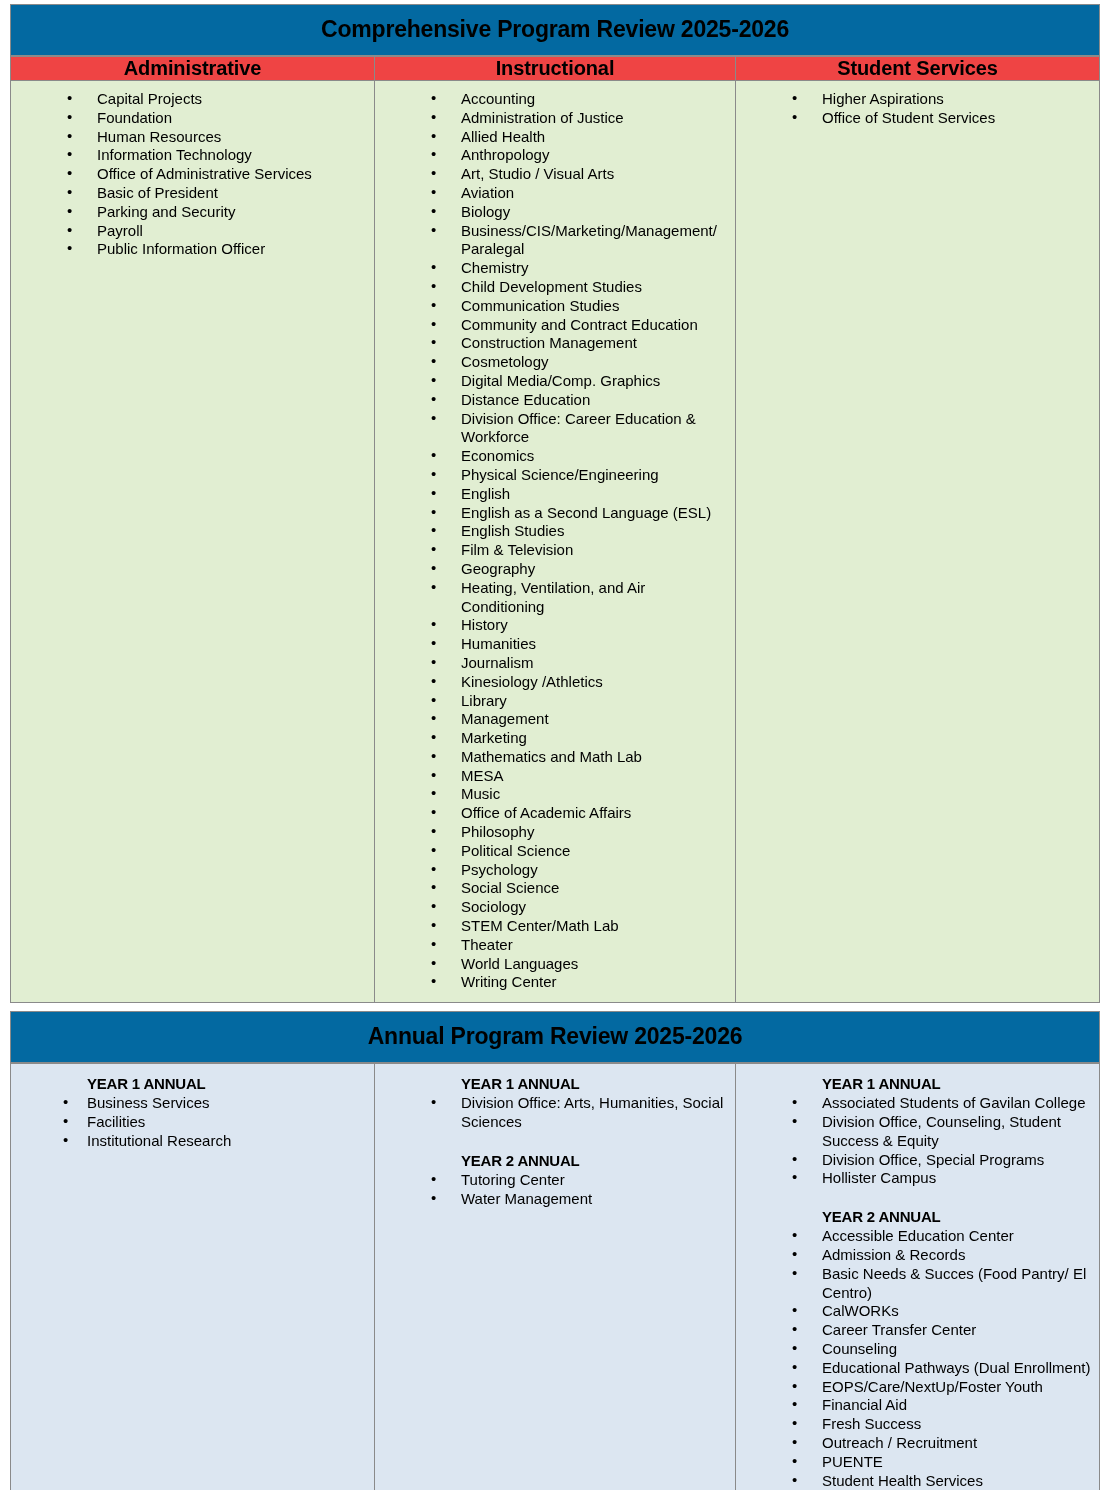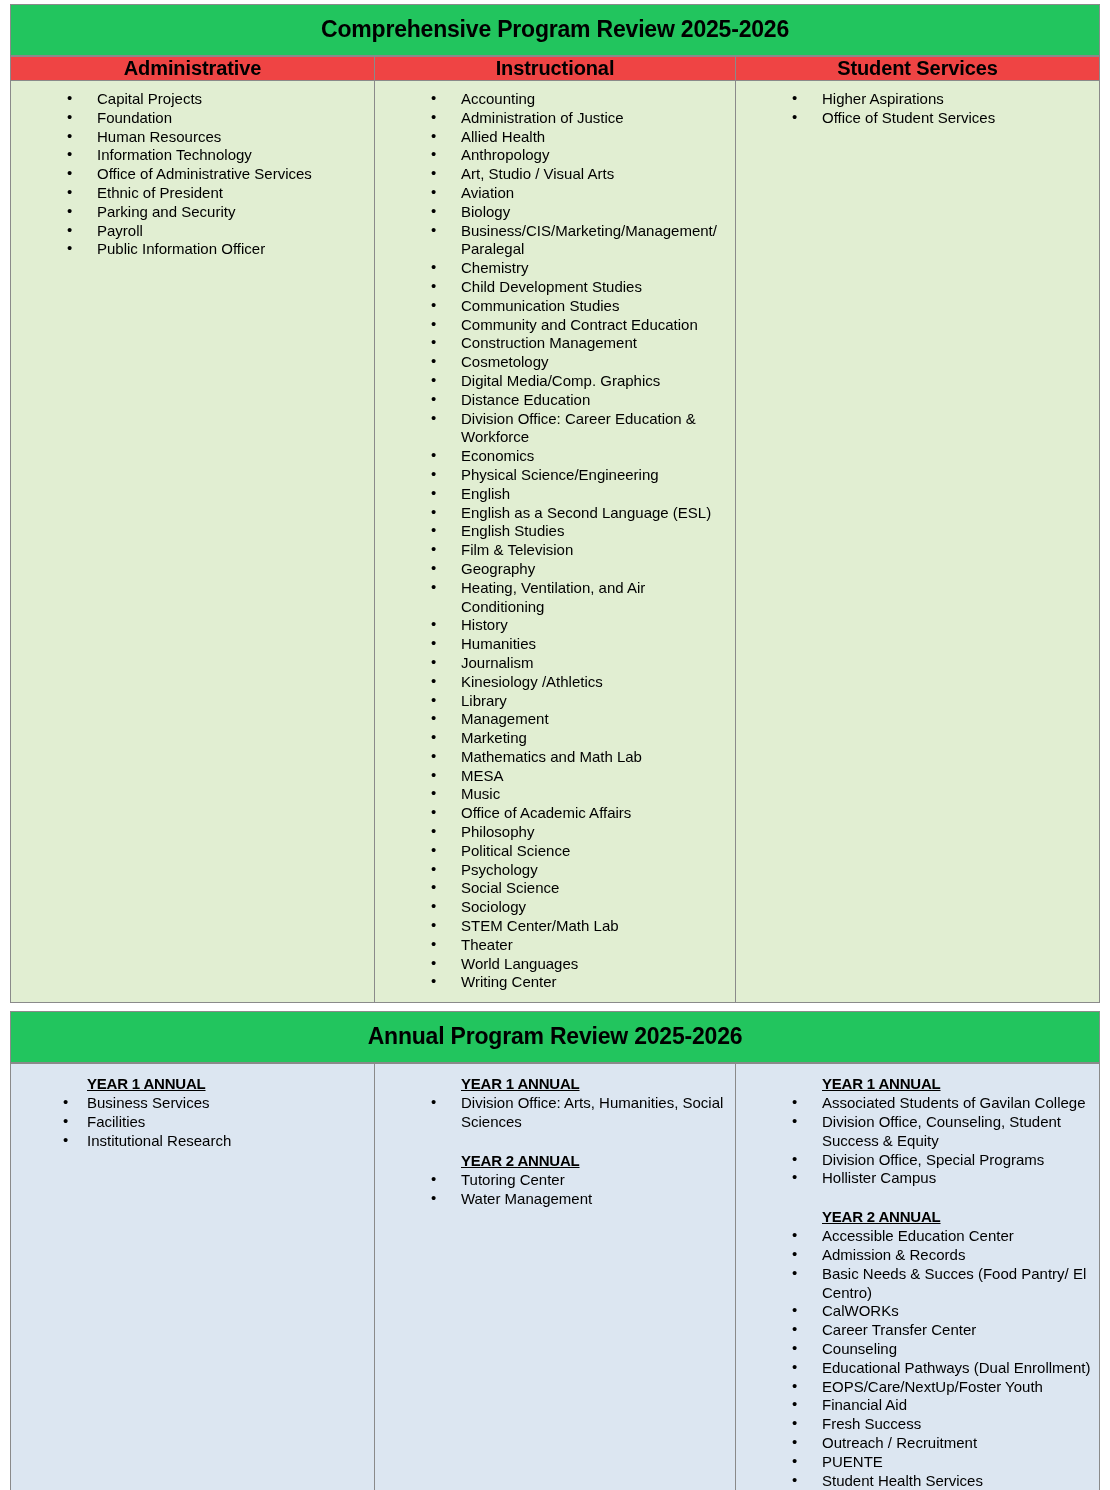--- a/index.html
+++ b/index.html
@@ -37,21 +37,21 @@
     padding: 0;
   }
 
   
   .banner {
     text-align: center;
     font-size: 23px;
     font-weight: bold;
     letter-spacing: -0.2px;
     padding: 11px 0 12px 0;
-    background: #22c55e;
+    background: #0369a1;
     border-bottom: 1px solid #8a8a8a;
   }
 
   
   .colhead {
     background: #ef4444;
     text-align: center;
     font-size: 20px;
     font-weight: bold;
     padding: 10px 0 11px 0;
@@ -93,21 +93,20 @@
     line-height: 18.8px;
   }
   
   ul.bl.tight > li { padding-left: 34px; }
   ul.bl.tight > li::before { left: 10px; }
 
   
   .year-head {
     font-size: 15px;
     font-weight: bold;
-    text-decoration: underline;
     margin: 0 0 1px 44px;
     line-height: 19px;
     letter-spacing: -0.2px;
   }
   .year-head.tight { margin-left: 34px; }
   .year-gap { height: 19px; }
 
   
   .table-gap { height: 8px; }
 
@@ -143,21 +142,21 @@
       </tr>
       <tr>
         <td class="cell-green">
           <div class="cell-inner">
             <ul class="bl" id="comp-list-0">
                 <li>Capital Projects</li>
                 <li>Foundation</li>
                 <li>Human Resources</li>
                 <li>Information Technology</li>
                 <li>Office of Administrative Services</li>
-                <li>Ethnic of President</li>
+                <li>Basic of President</li>
                 <li>Parking and Security</li>
                 <li>Payroll</li>
                 <li>Public Information Officer</li>
               </ul>
           </div>
         </td>
         <td class="cell-green">
           <div class="cell-inner">
             <ul class="bl" id="comp-list-1">
                 <li>Accounting</li>

